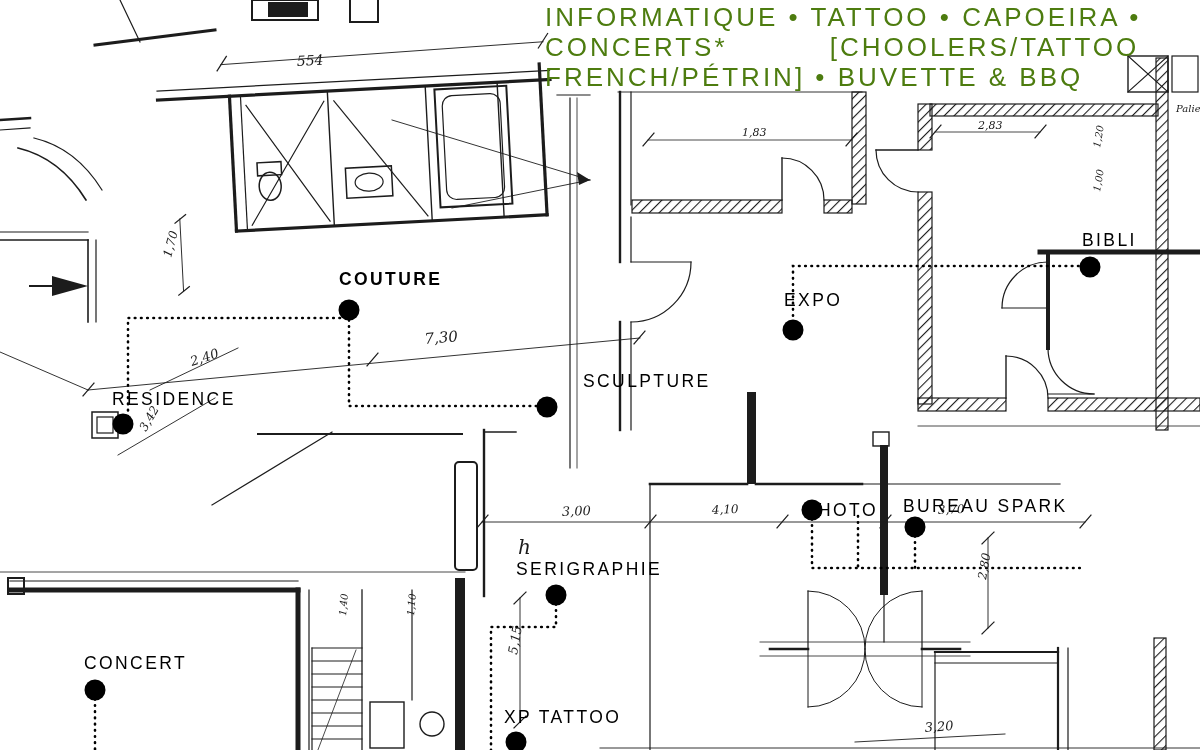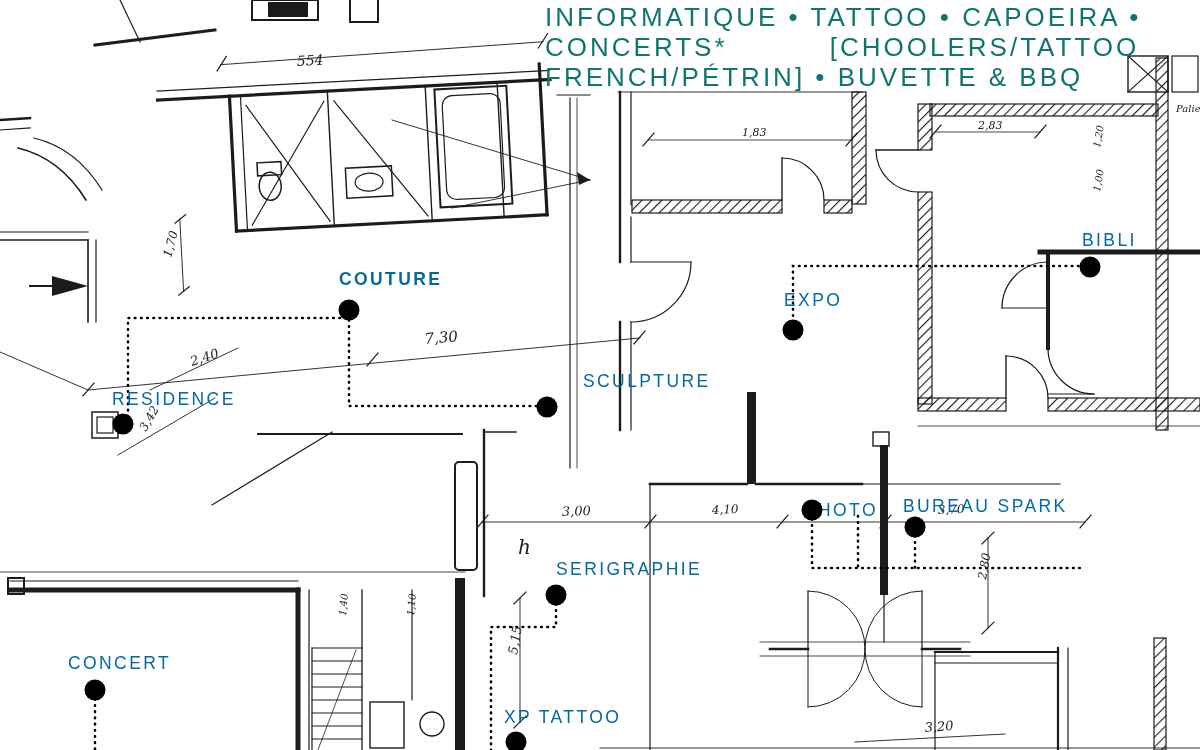--- a/index.html
+++ b/index.html
@@ -1,24 +1,24 @@
 <!DOCTYPE html>
 <html><head>
 <meta charset="utf-8">
 <style>
   html,body { margin:0; padding:0; background:#ffffff; }
   body { width:1200px; height:750px; overflow:hidden;
          font-family:"Liberation Sans", sans-serif; }
   .stage { position:relative; width:1200px; height:750px; background:#ffffff; }
   svg.plan, svg.overlay { position:absolute; left:0; top:0; }
-  .header { position:absolute; left:545px; top:2px; color:#0f766e;
+  .header { position:absolute; left:545px; top:2px; color:#4d7c0f;
             font-size:26px; line-height:30px; letter-spacing:3px;
             font-weight:normal; }
   .header div { white-space:pre; }
-  .label { position:absolute; color:#0369a1; font-size:17.5px;
+  .label { position:absolute; color:#000000; font-size:17.5px;
            letter-spacing:2.4px; font-weight:normal; white-space:nowrap; }
   .dot { position:absolute; width:21px; height:21px; border-radius:50%;
          background:#000; transform:translate(-50%,-50%); }
   .leader { fill:none; stroke:#000; stroke-width:2.6;
             stroke-dasharray:0.6 5.6; stroke-linecap:round; }
   .dim { font-family:"DejaVu Serif", serif; font-style:italic; fill:#1b1b1b; }
 </style>
 </head>
 <body>
 
@@ -250,21 +250,21 @@
       <div class="label" style="left: 535px; top: 371px; margin-left: 48px;">SCULPTURE</div>
       <div class="dot" style="left: 547px; top: 407px;"></div>
       <div class="label" style="left: 784px; top: 290px;">EXPO</div>
       <div class="dot" style="left: 793px; top: 330px;"></div>
       <div class="label" style="left: 1082px; top: 230px;">BIBLI</div>
       <div class="dot" style="left: 1090px; top: 267px;"></div>
       <div class="label" style="left: 804px; top: 500px;">PHOTO</div>
       <div class="dot" style="left: 812px; top: 510px;"></div>
       <div class="label" style="left: 903px; top: 496px; text-align: right;">BUREAU SPARK</div>
       <div class="dot" style="left: 915px; top: 527px;"></div>
-      <div class="label" style="left: 556px; top: 559px;">SERIGRAPHIE</div>
+      <div class="label" style="left: 516px; top: 559px;">SERIGRAPHIE</div>
       <div class="dot" style="left: 556px; top: 595px;"></div>
-      <div class="label" style="left: 68px; top: 653px; text-align: center;">CONCERT</div>
+      <div class="label" style="left: 84px; top: 653px; text-align: center;">CONCERT</div>
       <div class="dot" style="left: 95px; top: 690px;"></div>
       <div class="label" style="left: 504px; top: 707px;">XP TATTOO</div>
       <div class="dot" style="left: 516px; top: 742px;"></div>
     </div>
 
 </div>
 
 </body></html>

